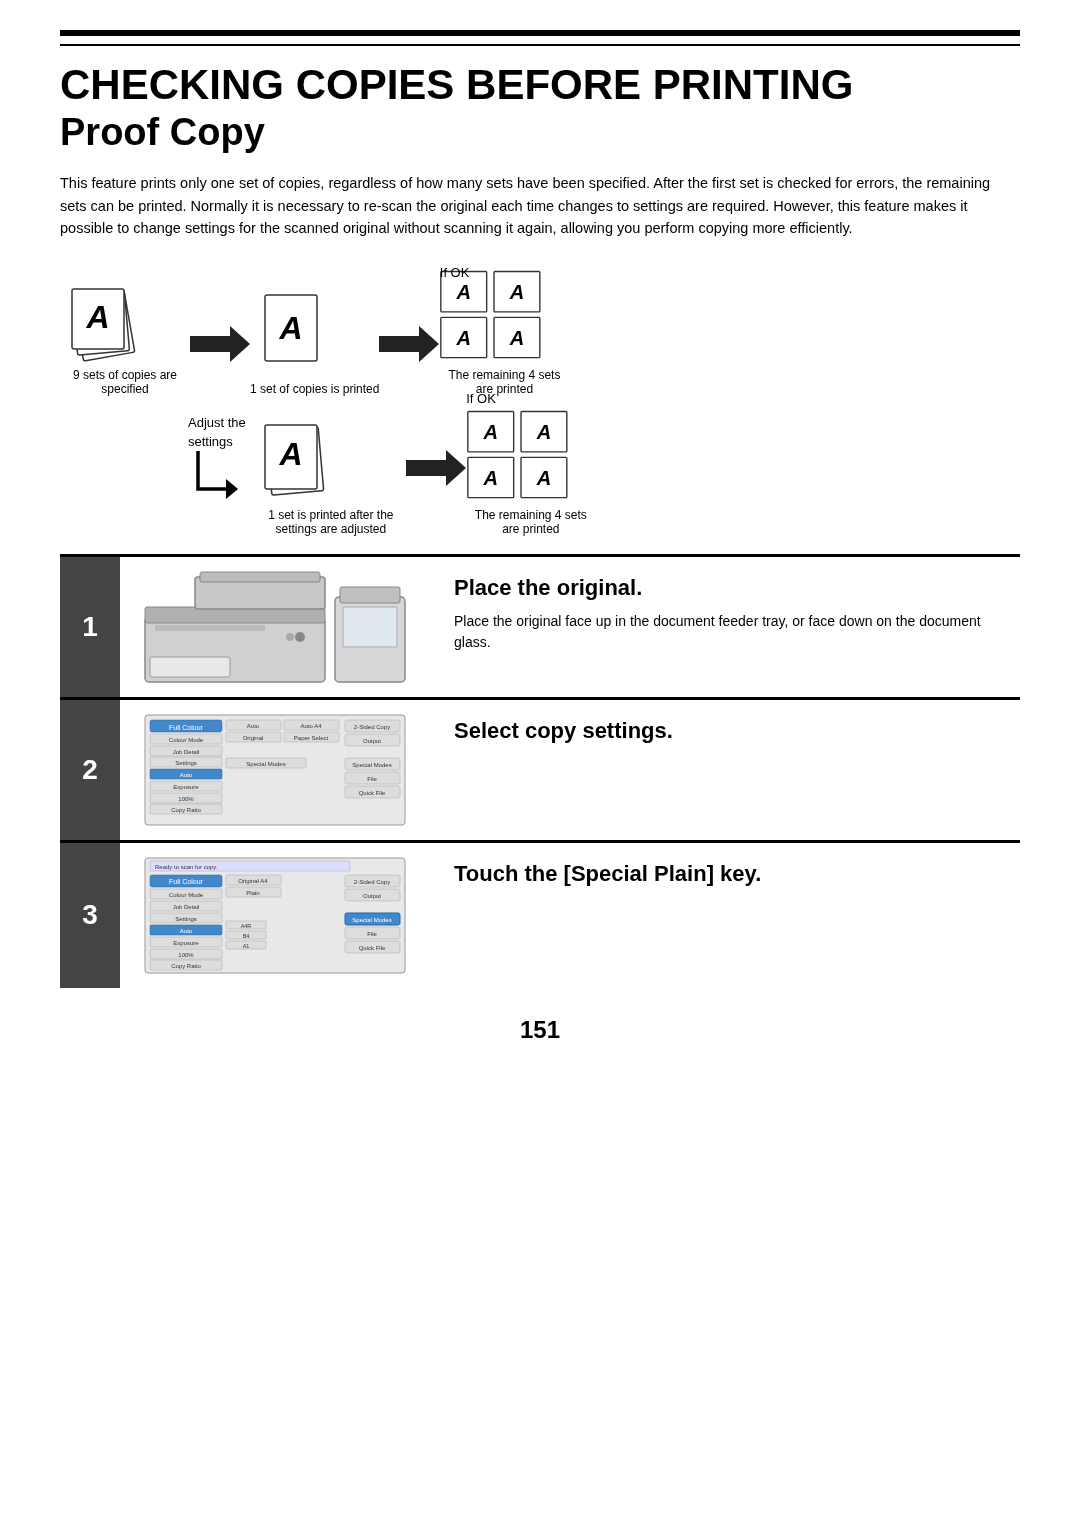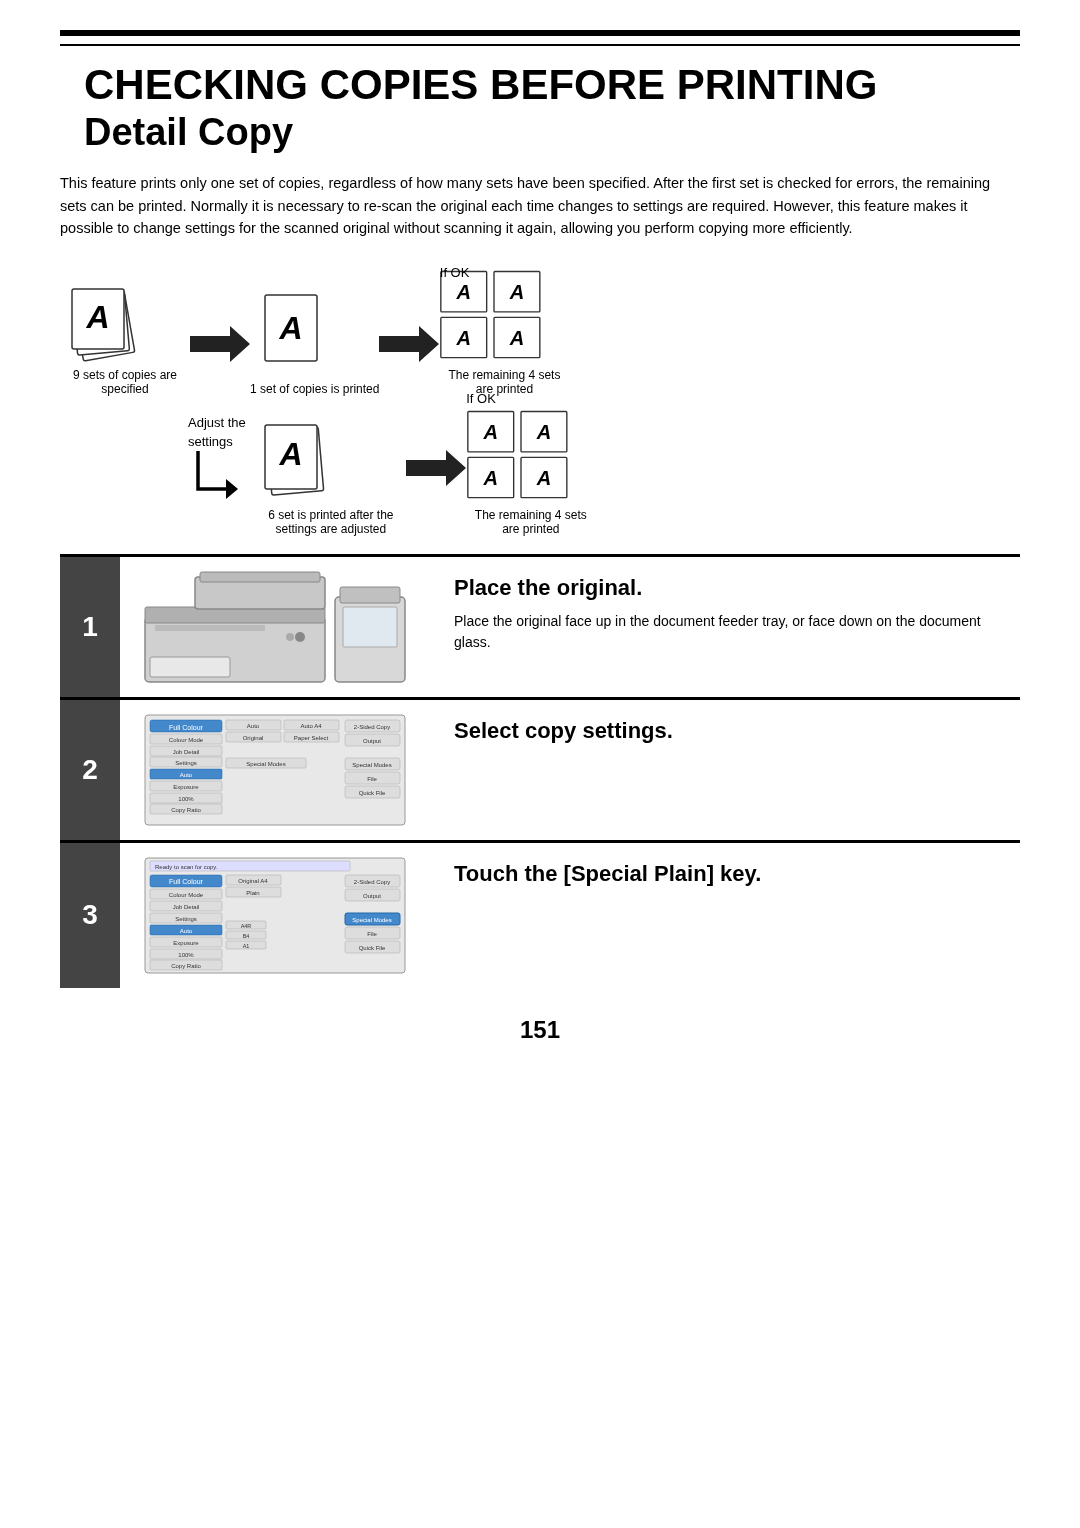--- a/index.html
+++ b/index.html
@@ -28,21 +28,20 @@
       border-top: 2px solid #000;
       margin-bottom: 16px;
     }
 
     .main-title {
       font-size: 42px;
       font-weight: 900;
       line-height: 1.1;
       margin-bottom: 18px;
       margin-top: 4px;
-      margin-left: 24px;
     }
 
     .main-title .sub {
       font-size: 38px;
     }
 
     .description {
       font-size: 14.5px;
       line-height: 1.55;
       margin-bottom: 28px;
@@ -145,21 +144,21 @@
 </head>
 <body>
 
 <div class="page">
 
   <div class="top-border"></div>
   <div class="top-border2"></div>
 
   <h1 class="main-title">
     <span>CHECKING COPIES BEFORE PRINTING</span><br>
-    <span class="sub">Detail Copy</span>
+    <span class="sub">Proof Copy</span>
   </h1>
 
   <p class="description">This feature prints only one set of copies, regardless of how many sets have been specified. After the first set is checked for errors, the remaining sets can be printed. Normally it is necessary to re-scan the original each time changes to settings are required. However, this feature makes it possible to change settings for the scanned original without scanning it again, allowing you perform copying more efficiently.</p>
 
   <div class="diagram-section">
 
     <div style="display:flex; flex-direction:row; align-items:flex-end; width:100%; margin-bottom:4px;">
 
       <div class="diagram-item">
         <svg class="paper-single" viewBox="0 0 90 90">
@@ -237,21 +236,21 @@
       <div class="diagram-item" style="position:relative;">
 
         <div style="position:absolute; top:-22px; right:-90px; font-size:13px;">If OK</div>
         <svg class="paper-single" viewBox="0 0 90 90">
           <g transform="translate(5,8)">
             <rect x="8" y="8" width="52" height="64" rx="2" fill="#fff" stroke="#333" stroke-width="1.5" transform="rotate(-5 34 40)"></rect>
             <rect x="4" y="4" width="52" height="64" rx="2" fill="#fff" stroke="#333" stroke-width="1.5"></rect>
             <text x="30" y="44" font-size="32" font-weight="900" font-family="Arial" fill="#000" text-anchor="middle" font-style="italic">A</text>
           </g>
         </svg>
-        <div class="diagram-caption" style="max-width:150px;">6 set is printed after the settings are adjusted</div>
+        <div class="diagram-caption" style="max-width:150px;">1 set is printed after the settings are adjusted</div>
       </div>
 
       <div style="margin-bottom:46px;">
         <svg width="60" height="36" viewBox="0 0 60 36">
           <polygon points="0,10 40,10 40,0 60,18 40,36 40,26 0,26" fill="#222"></polygon>
         </svg>
       </div>
 
       <div class="diagram-item">
         <svg class="paper-stack" viewBox="0 0 120 100">

